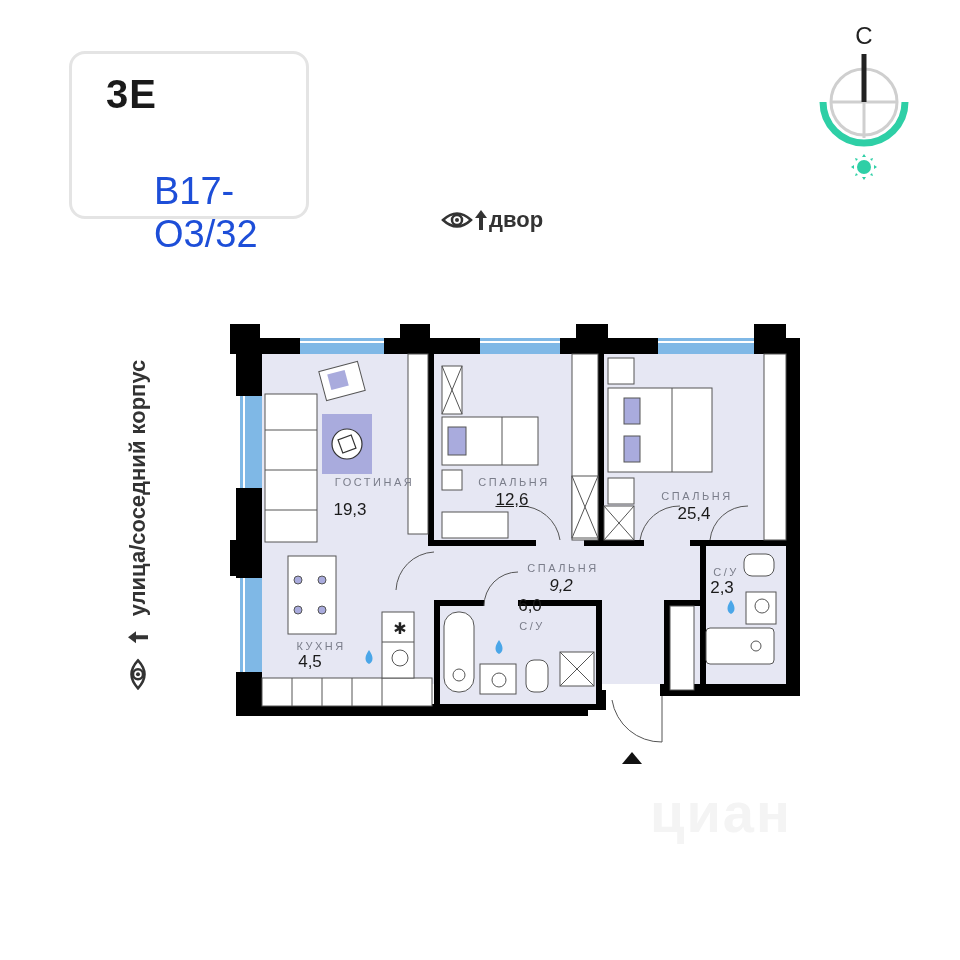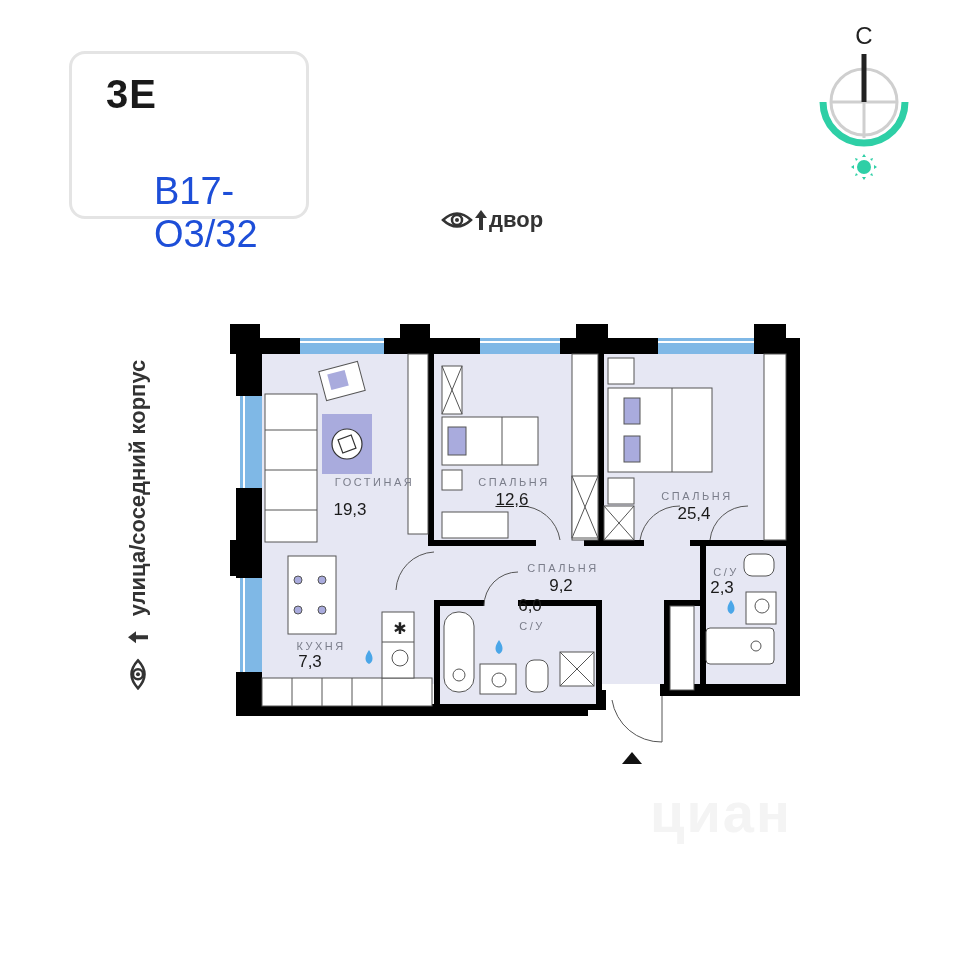--- a/index.html
+++ b/index.html
@@ -237,22 +237,22 @@
 <div class="room-label" style="left:356px;top:476px;padding-left:37px;">ГОСТИНАЯ</div>
 <div class="room-area" style="left:350px;top:490px;margin-top:10px;">19,3</div>
 
 <div class="room-label" style="left:514px;top:476px;">СПАЛЬНЯ</div>
 <div class="room-area" style="left:512px;top:490px;text-decoration:underline;">12,6</div>
 
 <div class="room-label" style="left:697px;top:490px;">СПАЛЬНЯ</div>
 <div class="room-area" style="left:694px;top:504px;">25,4</div>
 
 <div class="room-label" style="left:563px;top:562px;">СПАЛЬНЯ</div>
-<div class="room-area" style="left:561px;top:576px;">9,2</div>
+<div class="room-area" style="left:561px;top:576px;font-style:italic;">9,2</div>
 
 <div class="room-label" style="left:321px;top:640px;">КУХНЯ</div>
-<div class="room-area" style="left:310px;top:652px;">7,3</div>
+<div class="room-area" style="left:310px;top:652px;">4,5</div>
 
 <div class="room-label" style="left:532px;top:620px;">С/У</div>
 <div class="room-area" style="left:530px;top:596px;">6,0</div>
 
 <div class="room-label" style="left:726px;top:566px;">С/У</div>
 <div class="room-area" style="left:722px;top:578px;">2,3</div>
 
 </body></html>

